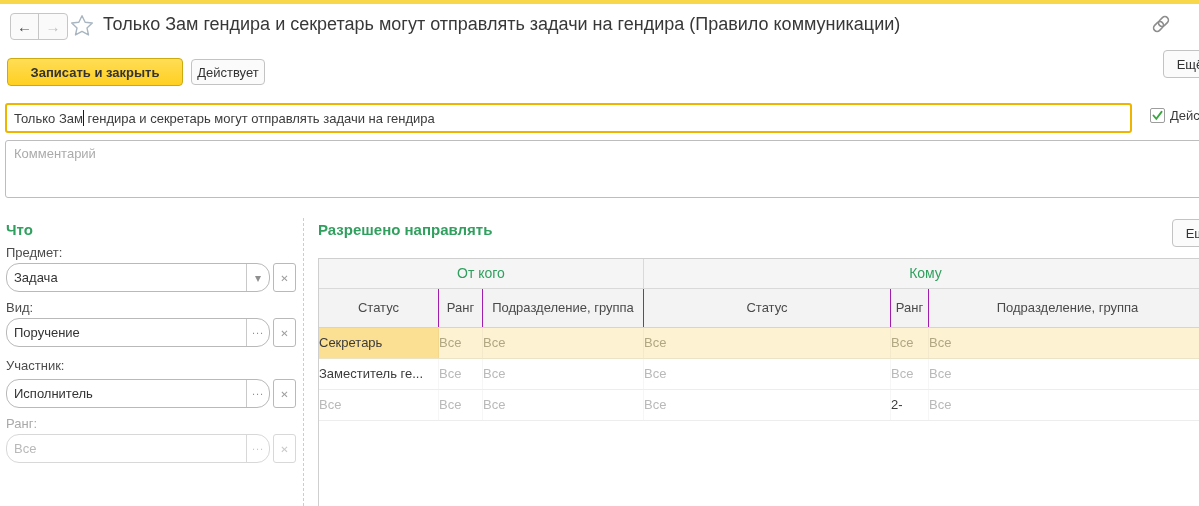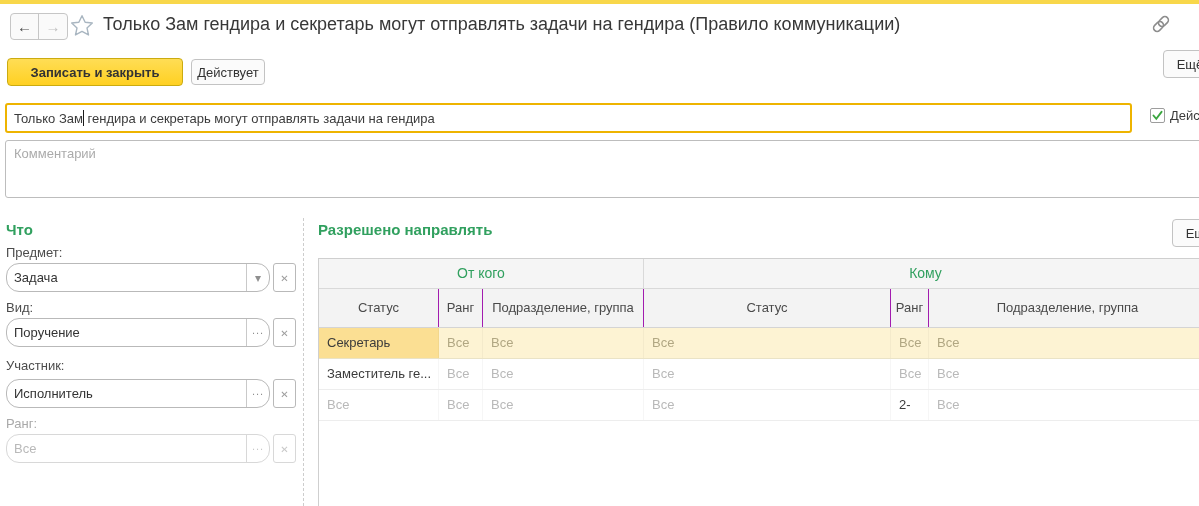--- a/index.html
+++ b/index.html
@@ -75,21 +75,21 @@
     border:1px solid #cfcfcf; background:#fff; }
   .ghead { display:flex; height:30px; background:#f5f5f5; border-bottom:1px solid #d9d9d9; }
   .gcell { line-height:29px; text-align:center; color:#31a05f; font-size:14px; }
   .g1 { width:325px; border-right:1px solid #d9d9d9; }
   .g2 { flex:1; }
   .chead { display:flex; height:39px; background:#f3f3f3; border-bottom:1px solid #d4d4d4; }
   .hcell { line-height:38px; text-align:center; color:#4a4a4a; font-size:13px; border-right:1px solid #a21caf;
     white-space:nowrap; overflow:hidden; }
   .trow { display:flex; height:31px; background:#fff; border-bottom:1px solid #ededed; }
   .trow.hl { background:#fdf3d3; border-bottom-color:#eae3c6; }
-  .tcell { padding-left:8px; line-height:30px; font-size:13px; color:#3b3b3b;
+  .tcell { padding-left:0; line-height:30px; font-size:13px; color:#3b3b3b;
     border-right:1px solid rgba(0,0,0,0.035); white-space:nowrap; overflow:hidden; }
   .tcell.muted { color:#b9b9b9; }
   .trow.hl .tcell.muted { color:#b1a783; }
   .tcell.sel { background:#fbdf93; }
   .w0 { width:120px; } .w1 { width:44px; } .w2 { width:161px; } .w3 { width:247px; } .w4 { width:38px; } .w5 { flex:1; }
 </style>
 </head>
 <body>
 
 <div class="screen">

